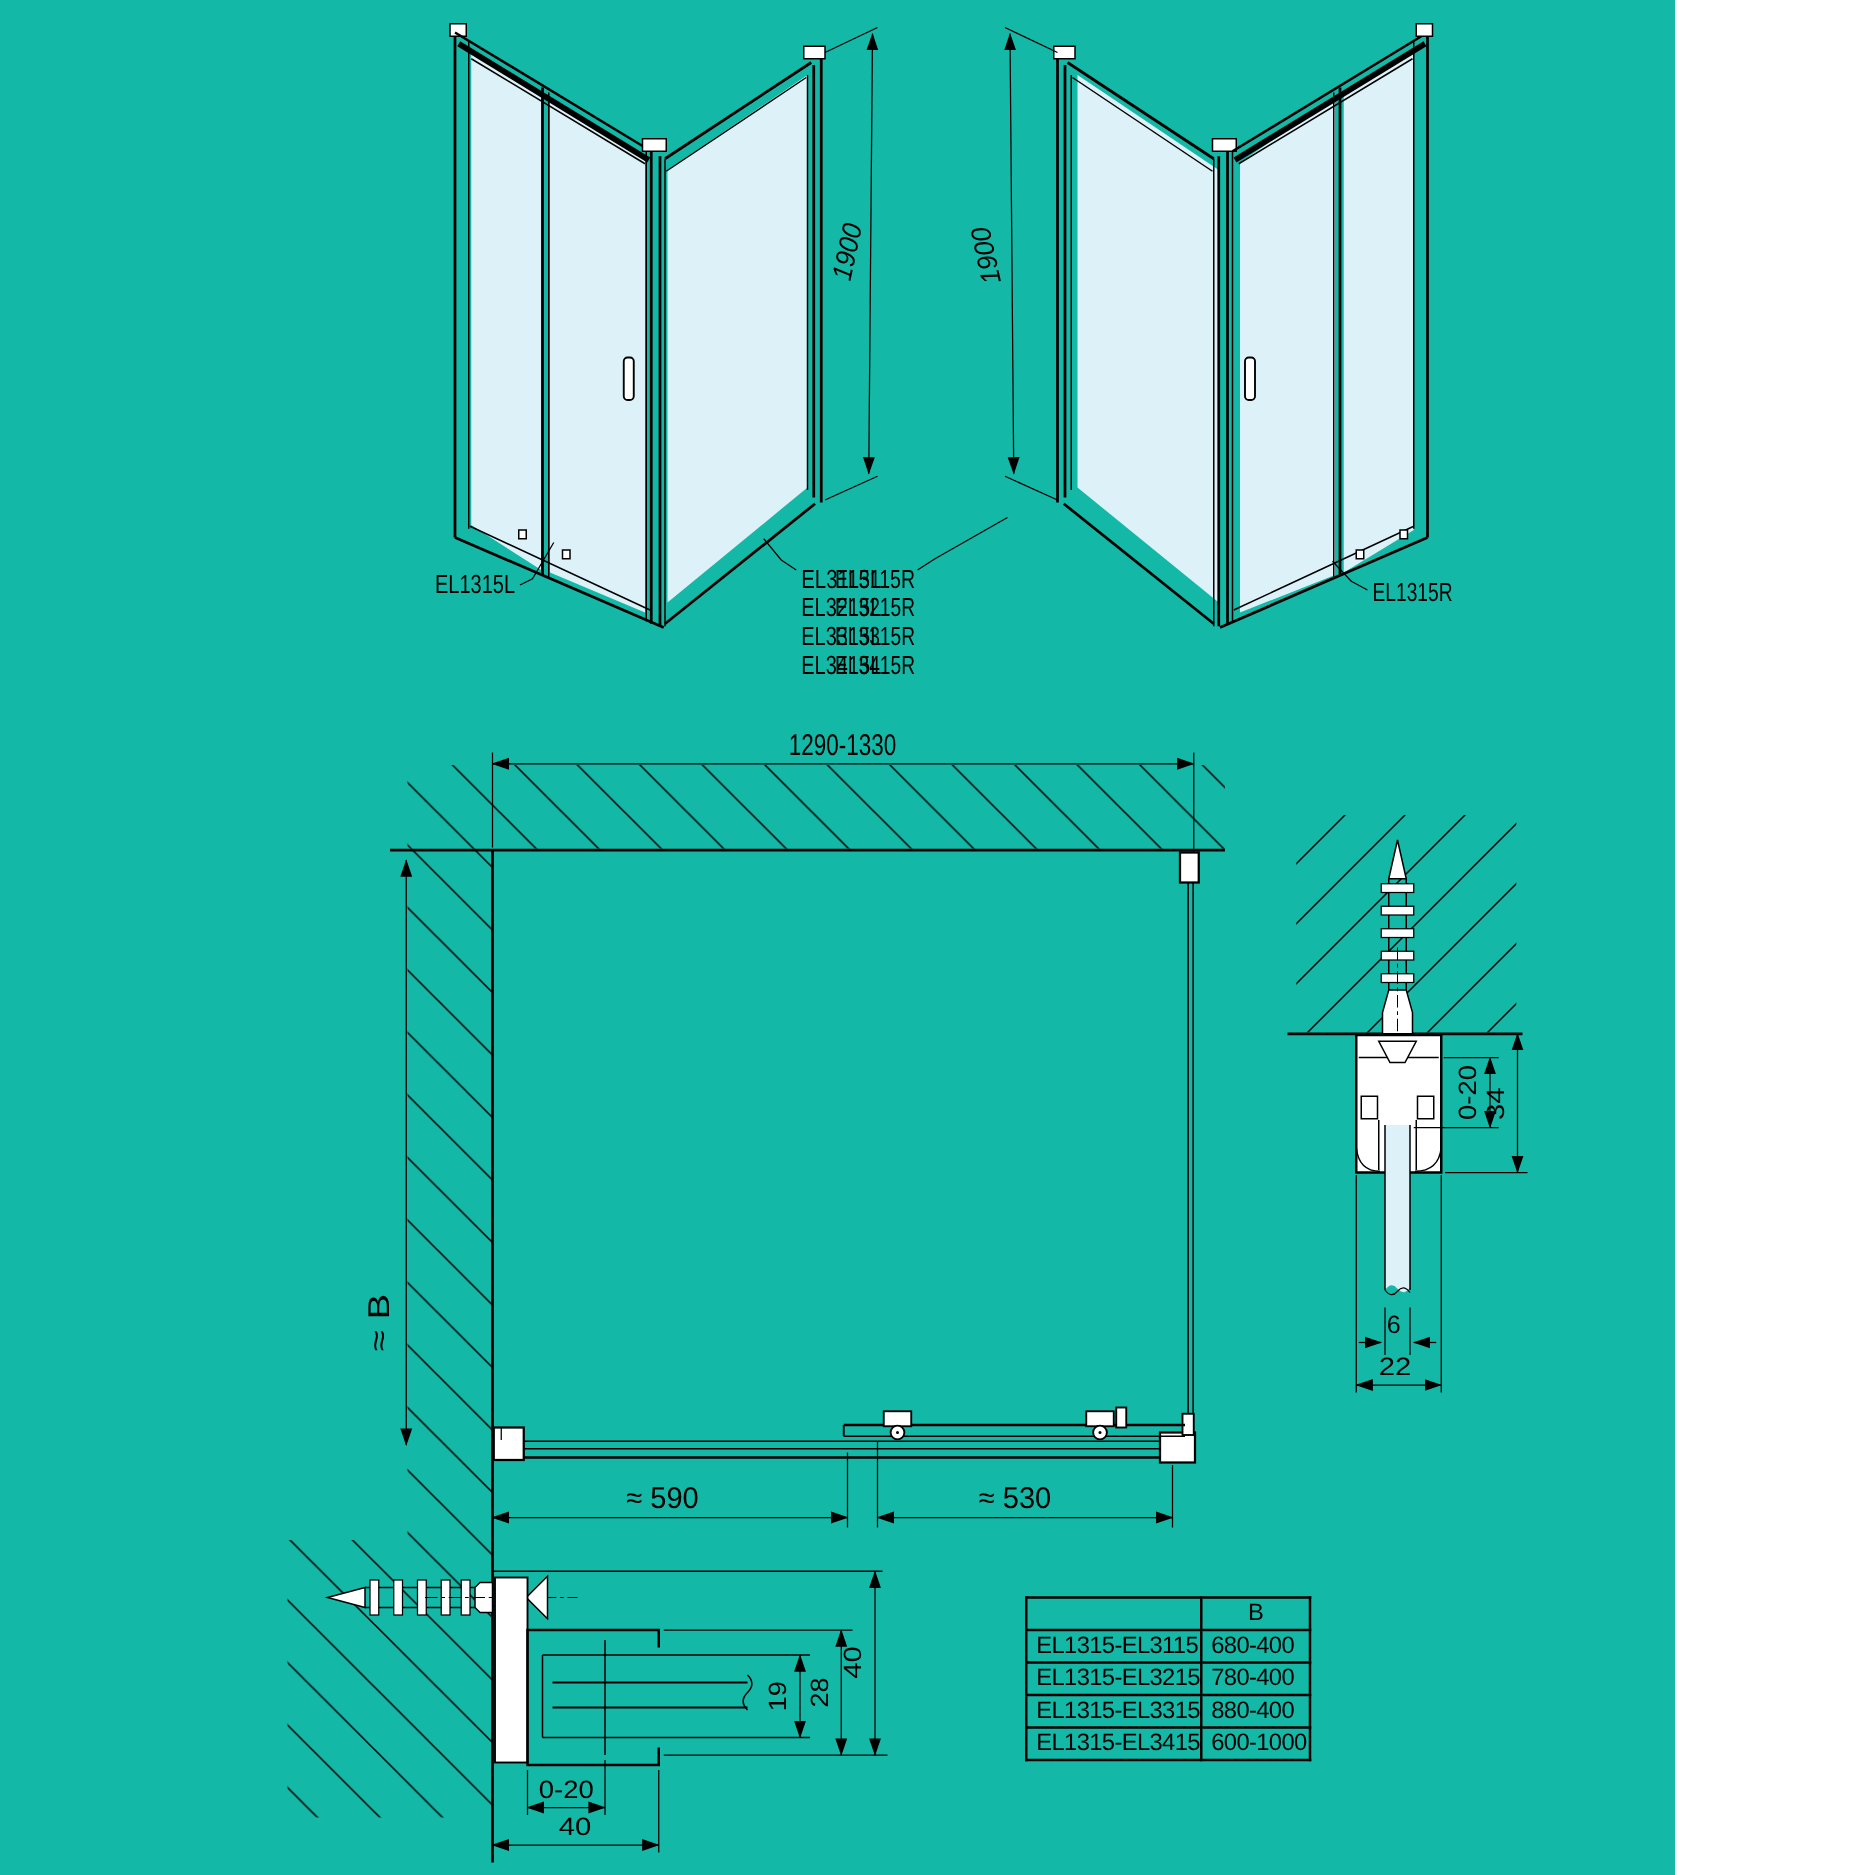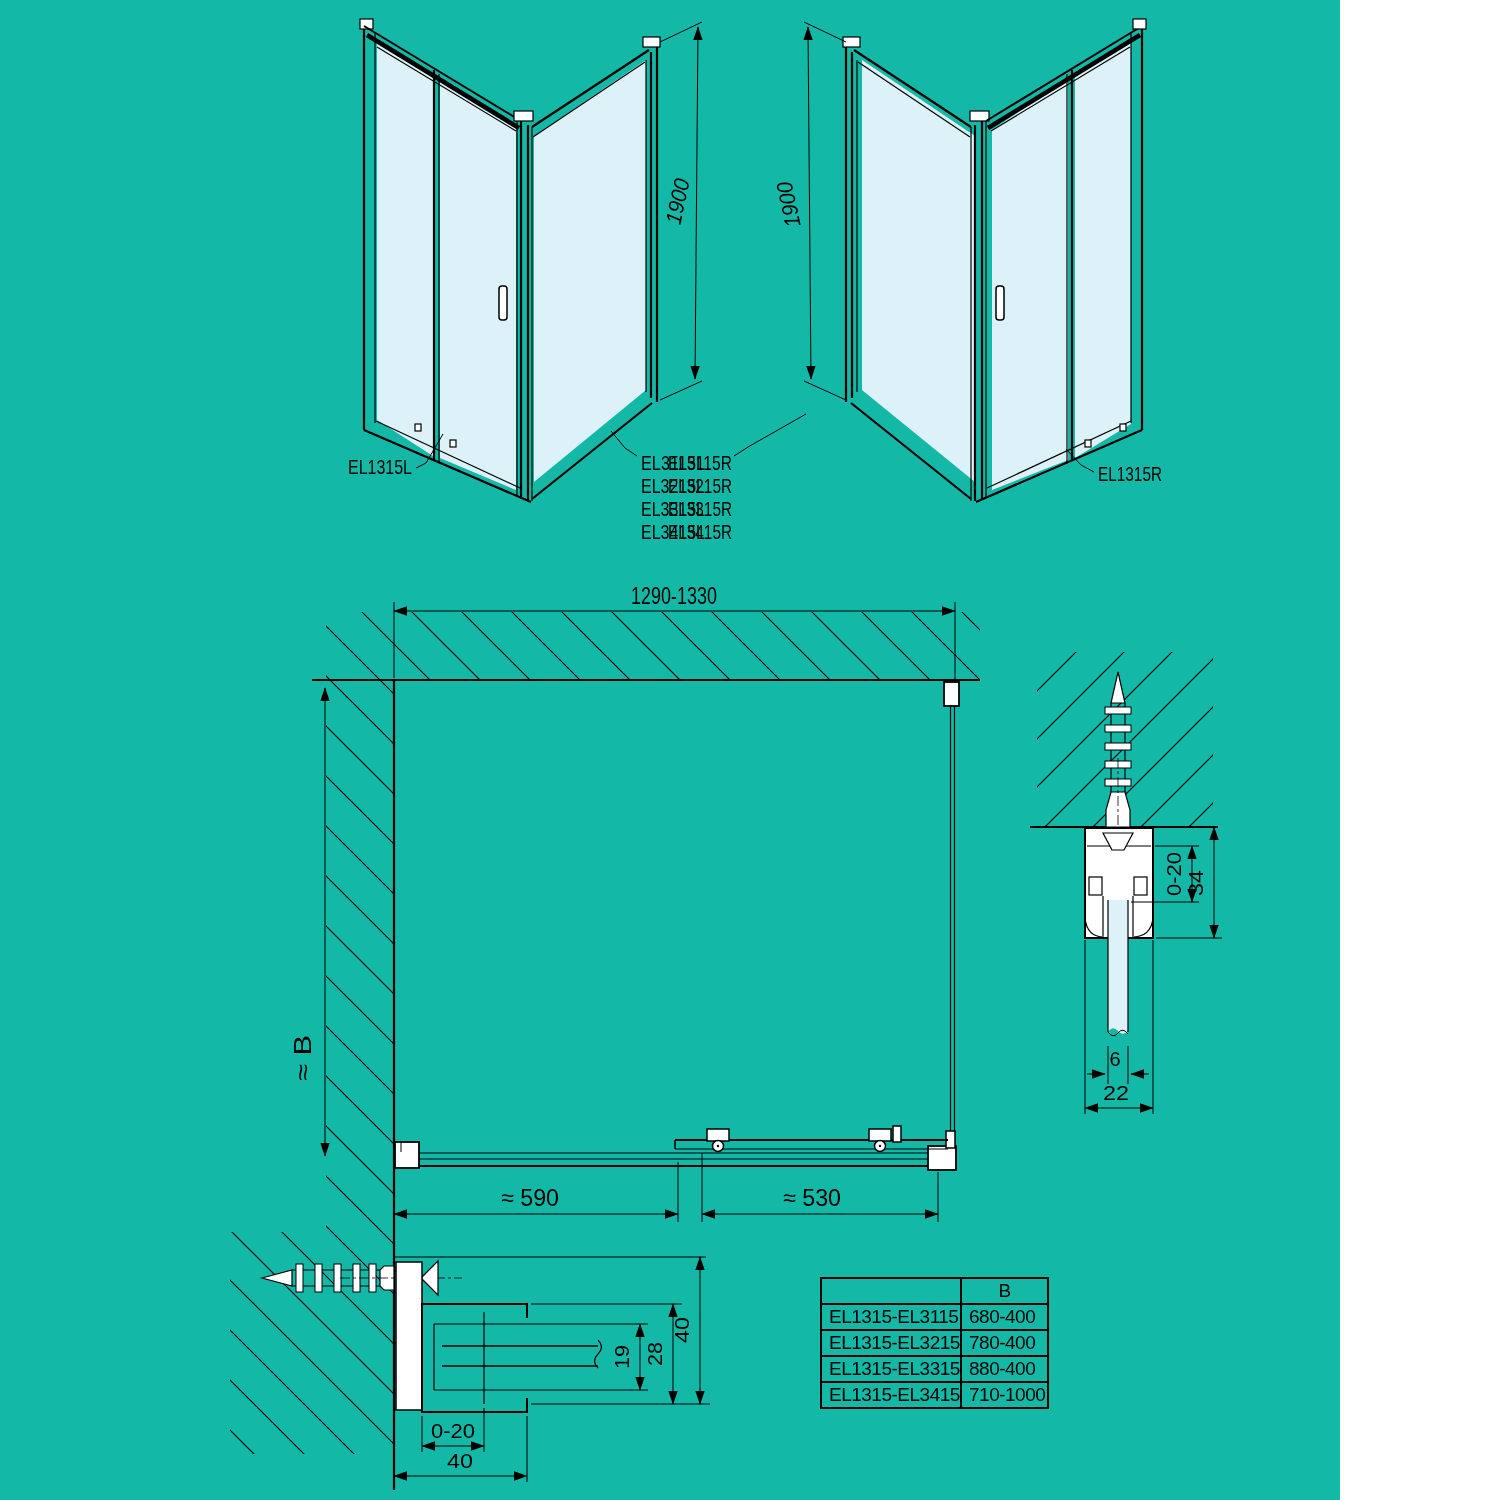--- a/index.html
+++ b/index.html
@@ -320,17 +320,17 @@
   <tr>
     <td>EL1315-EL3215</td>
     <td>780-400</td>
   </tr>
   <tr>
     <td>EL1315-EL3315</td>
     <td>880-400</td>
   </tr>
   <tr>
     <td>EL1315-EL3415</td>
-    <td>710-1000</td>
+    <td>600-1000</td>
   </tr>
 </tbody>
     </table>
 </div>
 
 </body></html>

